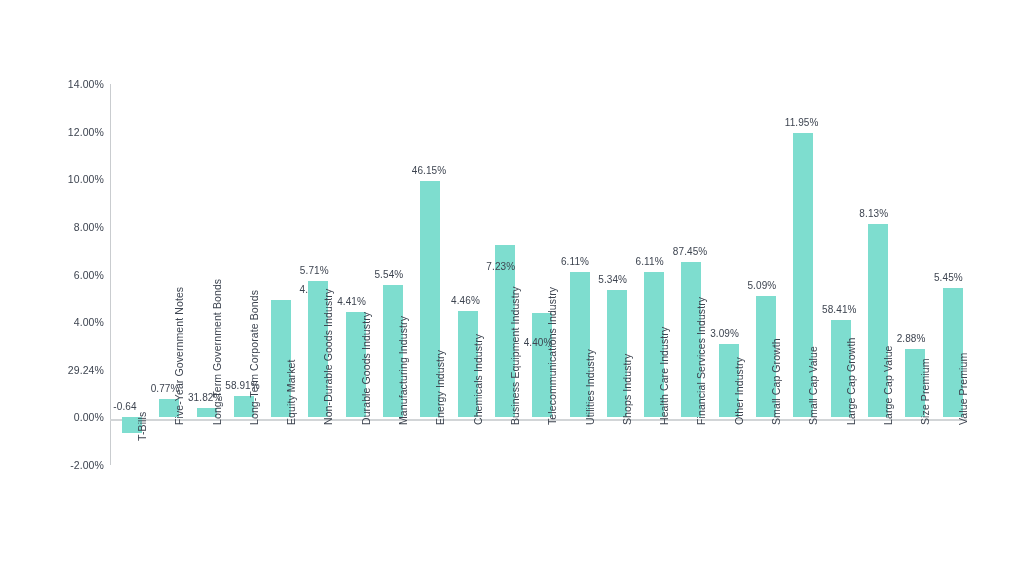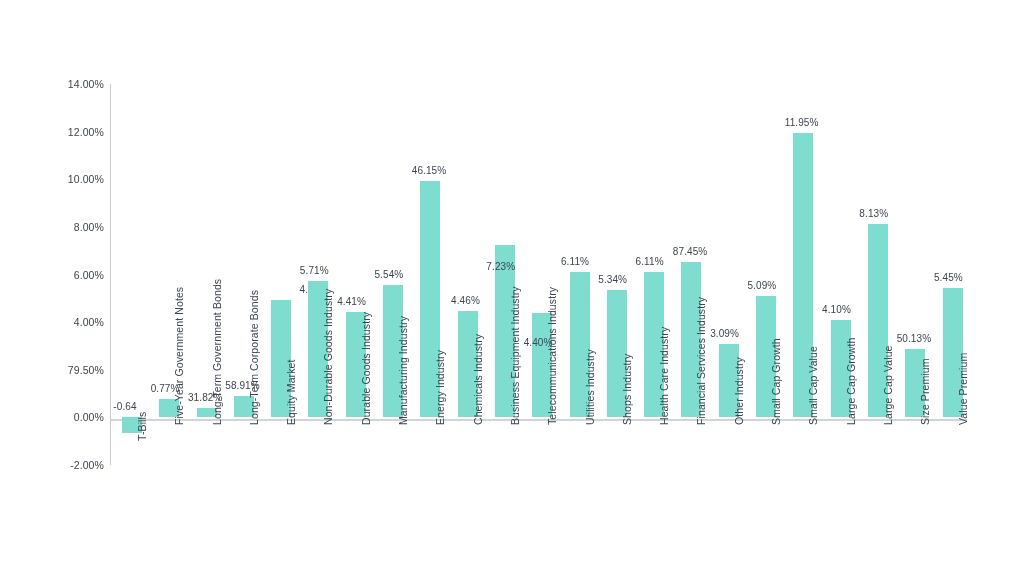--- a/index.html
+++ b/index.html
@@ -119,21 +119,21 @@
       <div class="y-tick" style="top: 226.875px;">
         <div class="y-tick-label">8.00%</div>
       </div>
       <div class="y-tick" style="top: 274.5px;">
         <div class="y-tick-label">6.00%</div>
       </div>
       <div class="y-tick" style="top: 322.125px;">
         <div class="y-tick-label">4.00%</div>
       </div>
       <div class="y-tick" style="top: 369.75px;">
-        <div class="y-tick-label">79.50%</div>
+        <div class="y-tick-label">29.24%</div>
       </div>
       <div class="y-tick" style="top: 417.375px;">
         <div class="y-tick-label">0.00%</div>
       </div>
       <div class="y-tick" style="top: 465px;">
         <div class="y-tick-label">-2.00%</div>
       </div>
     </div>
 
   <div class="plot" id="plot">
@@ -229,31 +229,31 @@
           <div class="bar-value" style="left: 0px; width: 37.3px; top: 196.169px;">5.09%</div>
           <div class="cat-label" style="left: 22.65px; top: 341.375px;">Small Cap Growth</div>
         </div>
         <div class="bar-slot" style="left: 674.75px; width: 37.3px;">
           <div class="bar" style="width: 20px; left: 8.65px; height: 284.559px; top: 48.8156px; background: rgb(126, 221, 207);"></div>
           <div class="bar-value" style="left: 0px; width: 37.3px; top: 32.8156px;">11.95%</div>
           <div class="cat-label" style="left: 22.65px; top: 341.375px;">Small Cap Value</div>
         </div>
         <div class="bar-slot" style="left: 712.05px; width: 37.3px;">
           <div class="bar" style="width: 20px; left: 8.65px; height: 97.6312px; top: 235.744px; background: rgb(126, 221, 207);"></div>
-          <div class="bar-value" style="left: 0px; width: 37.3px; top: 219.744px;">4.10%</div>
+          <div class="bar-value" style="left: 0px; width: 37.3px; top: 219.744px;">58.41%</div>
           <div class="cat-label" style="left: 22.65px; top: 341.375px;">Large Cap Growth</div>
         </div>
         <div class="bar-slot" style="left: 749.35px; width: 37.3px;">
           <div class="bar" style="width: 20px; left: 8.65px; height: 193.596px; top: 139.779px; background: rgb(126, 221, 207);"></div>
           <div class="bar-value" style="left: 0px; width: 37.3px; top: 123.779px;">8.13%</div>
           <div class="cat-label" style="left: 22.65px; top: 341.375px;">Large Cap Value</div>
         </div>
         <div class="bar-slot" style="left: 786.65px; width: 37.3px;">
           <div class="bar" style="width: 20px; left: 8.65px; height: 68.58px; top: 264.795px; background: rgb(126, 221, 207);"></div>
-          <div class="bar-value" style="left: 0px; width: 37.3px; top: 248.795px;">50.13%</div>
+          <div class="bar-value" style="left: 0px; width: 37.3px; top: 248.795px;">2.88%</div>
           <div class="cat-label" style="left: 22.65px; top: 341.375px;">Size Premium</div>
         </div>
         <div class="bar-slot" style="left: 823.95px; width: 37.3px;">
           <div class="bar" style="width: 20px; left: 8.65px; height: 129.778px; top: 203.597px; background: rgb(126, 221, 207);"></div>
           <div class="bar-value" style="left: 0px; width: 37.3px; top: 187.597px;">5.45%</div>
           <div class="cat-label" style="left: 22.65px; top: 341.375px;">Value Premium</div>
         </div>
       </div>
   </div>
 

